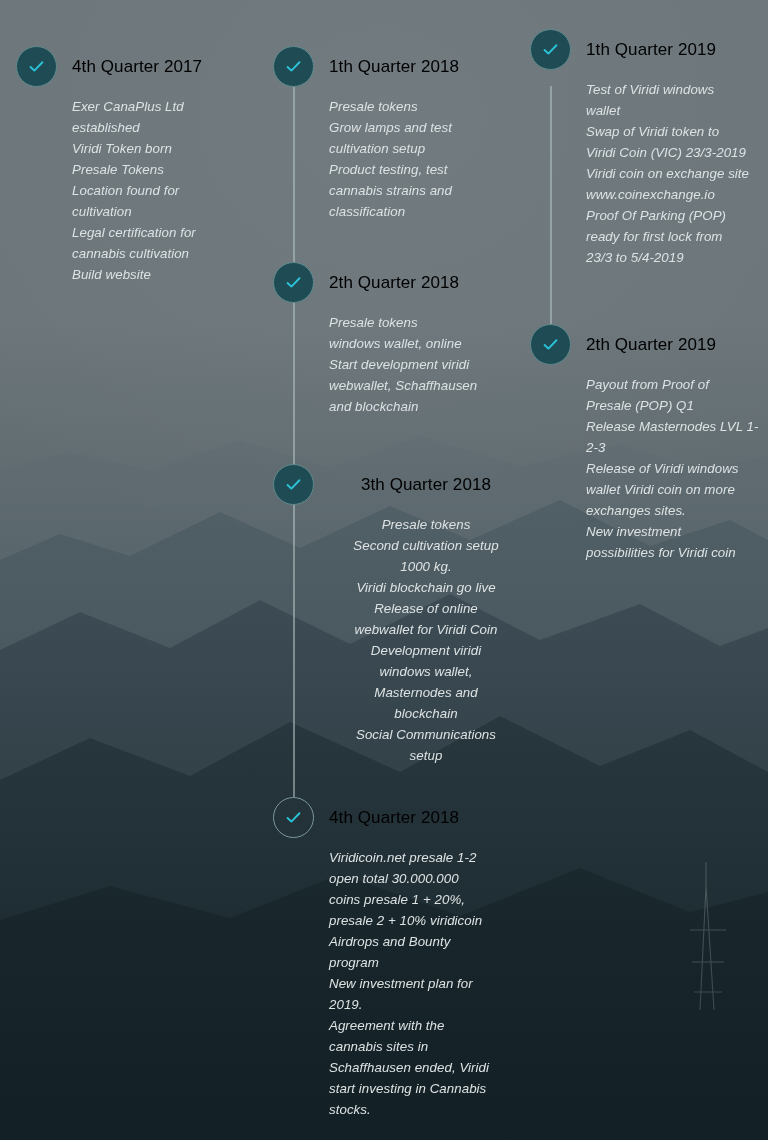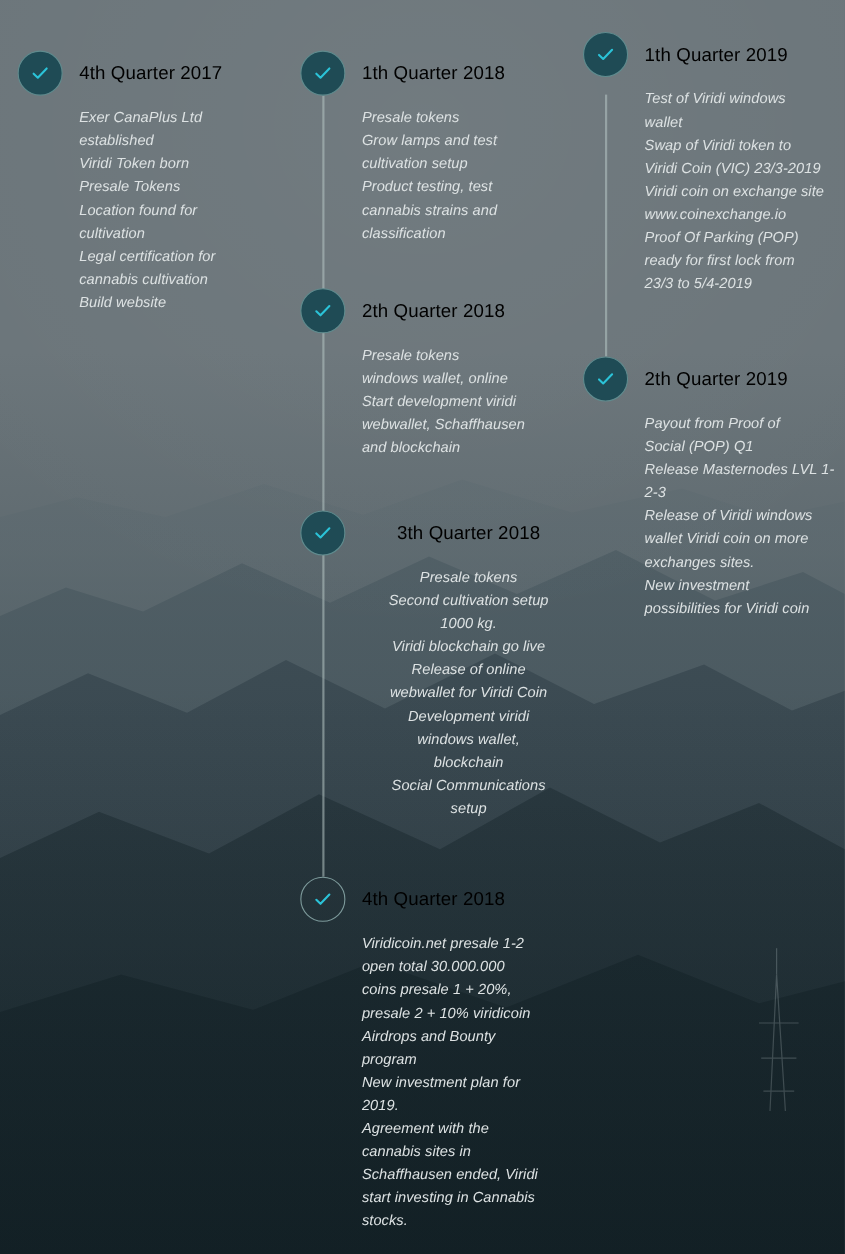--- a/index.html
+++ b/index.html
@@ -258,20 +258,21 @@
         <div class="entry-title">3th Quarter 2018</div>
         <ul class="entry-lines">
           <li>Presale tokens</li>
           <li>Second cultivation setup</li>
           <li>1000 kg.</li>
           <li>Viridi blockchain go live</li>
           <li>Release of online</li>
           <li>webwallet for Viridi Coin</li>
           <li>Development viridi</li>
           <li>windows wallet,</li>
+          <li>Masternodes and</li>
           <li>blockchain</li>
           <li>Social Communications</li>
           <li>setup</li>
         </ul>
       </div>
     </div>
 
     <div class="entry" style="top:797px;">
       <div class="marker hollow">
         <svg width="19" height="19" viewBox="0 0 24 24">
@@ -328,21 +329,21 @@
     <div class="entry" style="top:324px;">
       <div class="marker">
         <svg width="19" height="19" viewBox="0 0 24 24">
           <path d="M4.5 12.6 L9.3 17.2 L19.5 6.6" fill="none" stroke="#2bc3d8" stroke-width="2.4" stroke-linecap="round" stroke-linejoin="round"></path>
         </svg>
       </div>
       <div class="entry-body">
         <div class="entry-title">2th Quarter 2019</div>
         <ul class="entry-lines">
           <li>Payout from Proof of</li>
-          <li>Social (POP) Q1</li>
+          <li>Presale (POP) Q1</li>
           <li>Release Masternodes LVL 1-</li>
           <li>2-3</li>
           <li>Release of Viridi windows</li>
           <li>wallet Viridi coin on more</li>
           <li>exchanges sites.</li>
           <li>New investment</li>
           <li>possibilities for Viridi coin</li>
         </ul>
       </div>
     </div>

